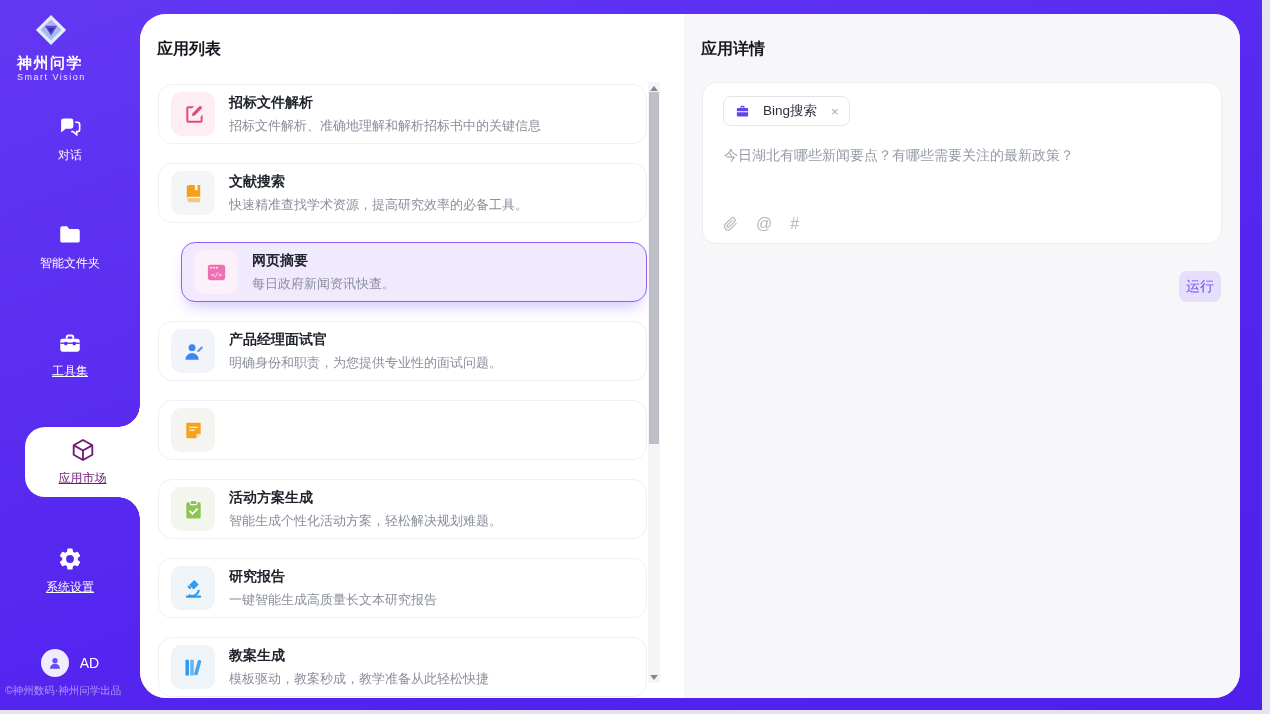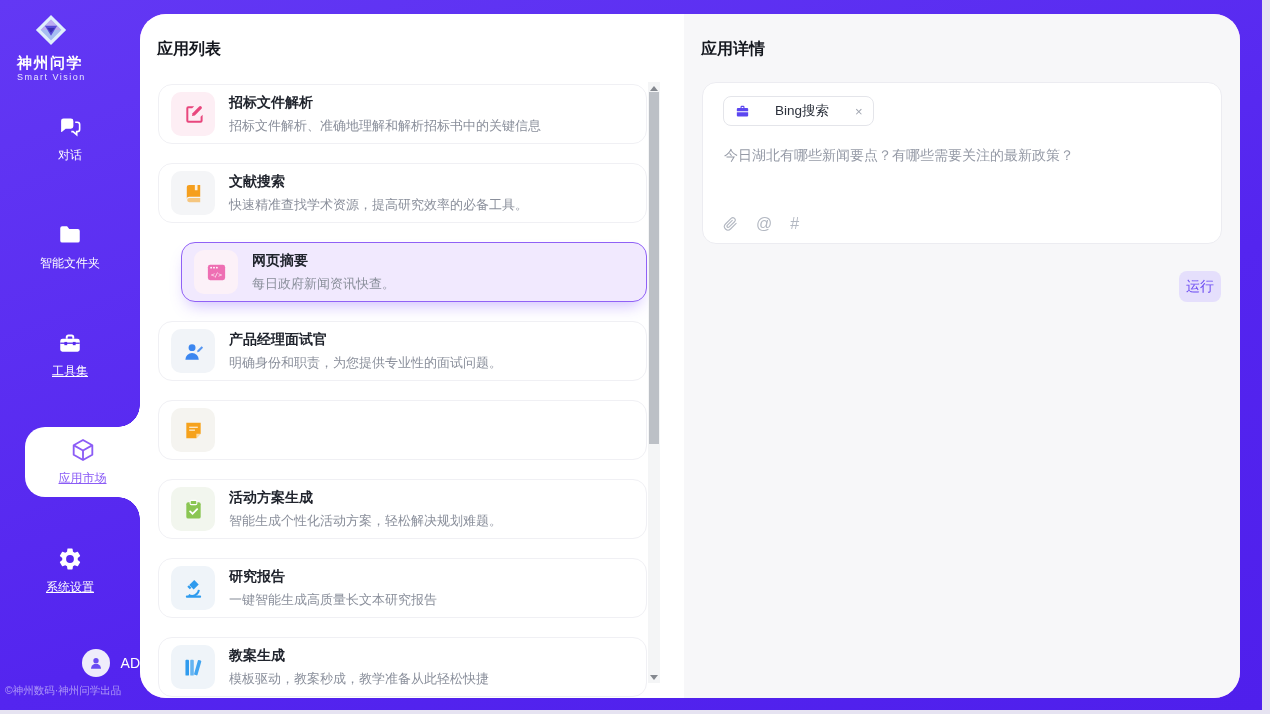--- a/index.html
+++ b/index.html
@@ -15,27 +15,27 @@
   .logo-cn { font-size:15px; font-weight:bold; color:#fff; letter-spacing:1.5px; line-height:18px; }
   .logo-en { font-size:9px; color:#e9e6ff; letter-spacing:1.5px; }
   .nav-item { position:absolute; left:0; width:140px; height:72px; display:flex; flex-direction:column;
               align-items:center; justify-content:center; color:#fff; cursor:pointer; }
   .nav-item .label { font-size:12px; margin-top:7px; }
   .nav-item .label.u { text-decoration:underline; }
   .nav-item:nth-child(1){ top:103px; } .nav-item:nth-child(2){ top:211px; }
   .nav-item:nth-child(3){ top:319px; } .nav-item:nth-child(4){ top:427px; }
   .nav-item:nth-child(5){ top:535px; }
   .nav-item.active { left:25px; width:115px; height:70px; top:427px; background:#fff;
-                     border-radius:20px 0 0 20px; color:#8b5cf6; }
+                     border-radius:20px 0 0 20px; color:#701a75; }
   .nav-item.active::before { content:""; position:absolute; right:0; top:-22px; width:22px; height:22px;
       background:radial-gradient(circle 22px at 0 0, rgba(0,0,0,0) 21.5px, #fff 22px); }
   .nav-item.active::after { content:""; position:absolute; right:0; bottom:-22px; width:22px; height:22px;
       background:radial-gradient(circle 22px at 0 100%, rgba(0,0,0,0) 21.5px, #fff 22px); }
   .user-row { position:absolute; left:0; top:648px; width:140px; height:30px; display:flex;
-              align-items:center; justify-content:flex-end; gap:11px; }
+              align-items:center; justify-content:center; gap:11px; }
   .avatar { width:28px; height:28px; border-radius:50%; background:#efecfb; display:flex;
             align-items:center; justify-content:center; }
   .user-name { color:#fff; font-size:14px; }
   .side-footer { position:absolute; left:5px; top:684px; width:134px; color:rgba(255,255,255,.5);
                  font-size:10.5px; white-space:nowrap; }
 
   
   .panel { position:absolute; left:140px; top:14px; width:1100px; height:684px; background:#f0abfc;
            border-radius:26px; overflow:hidden; }
   .list-pane { position:absolute; left:0; top:0; width:544px; height:684px; background:#fff; }
@@ -57,21 +57,21 @@
   .tri-up { width:0; height:0; border-left:4px solid transparent; border-right:4px solid transparent;
             border-bottom:5px solid #84888f; }
   .tri-down { width:0; height:0; border-left:4px solid transparent; border-right:4px solid transparent;
               border-top:5px solid #84888f; }
   .sb-thumb { position:absolute; left:1px; top:10px; width:10px; height:352px; background:#bcc0c6; cursor:pointer; }
 
   .detail-pane { position:absolute; left:544px; top:0; width:556px; height:684px; background:#f7f7f9; }
   .detail-card { position:absolute; left:18px; top:68px; width:520px; height:162px; background:#fff;
                  border:1px solid #ececf1; border-radius:14px; }
   .tag { position:absolute; left:20px; top:13px; height:30px; display:inline-flex; align-items:center;
-         gap:24px; padding:8px 10px; background:#fff; border:1px solid #e4e5ea; border-radius:8px; }
+         gap:12px; padding:8px 10px; background:#fff; border:1px solid #e4e5ea; border-radius:8px; }
   .tag .tag-ic { color:#5b46f0; display:flex; }
   .tag-label { font-size:13.5px; color:#2b303b; }
   .tag-x { color:#a0a5b0; font-size:13px; cursor:pointer; padding-left:2px; }
   .prompt { position:absolute; left:21px; top:62px; width:470px; font-size:14px; color:#959aa6; line-height:20px; }
   .tool-row { position:absolute; left:20px; bottom:10px; display:flex; align-items:center; gap:18px;
               color:#b3b8c2; }
   .tool-glyph { font-size:16px; cursor:pointer; }
   .clip { display:flex; cursor:pointer; }
   .run-btn { position:absolute; right:19px; top:257px; width:42px; height:31px; background:#e5dffc;
              color:#6c4cf2; border:none; border-radius:8px; font-size:14px; cursor:pointer;

